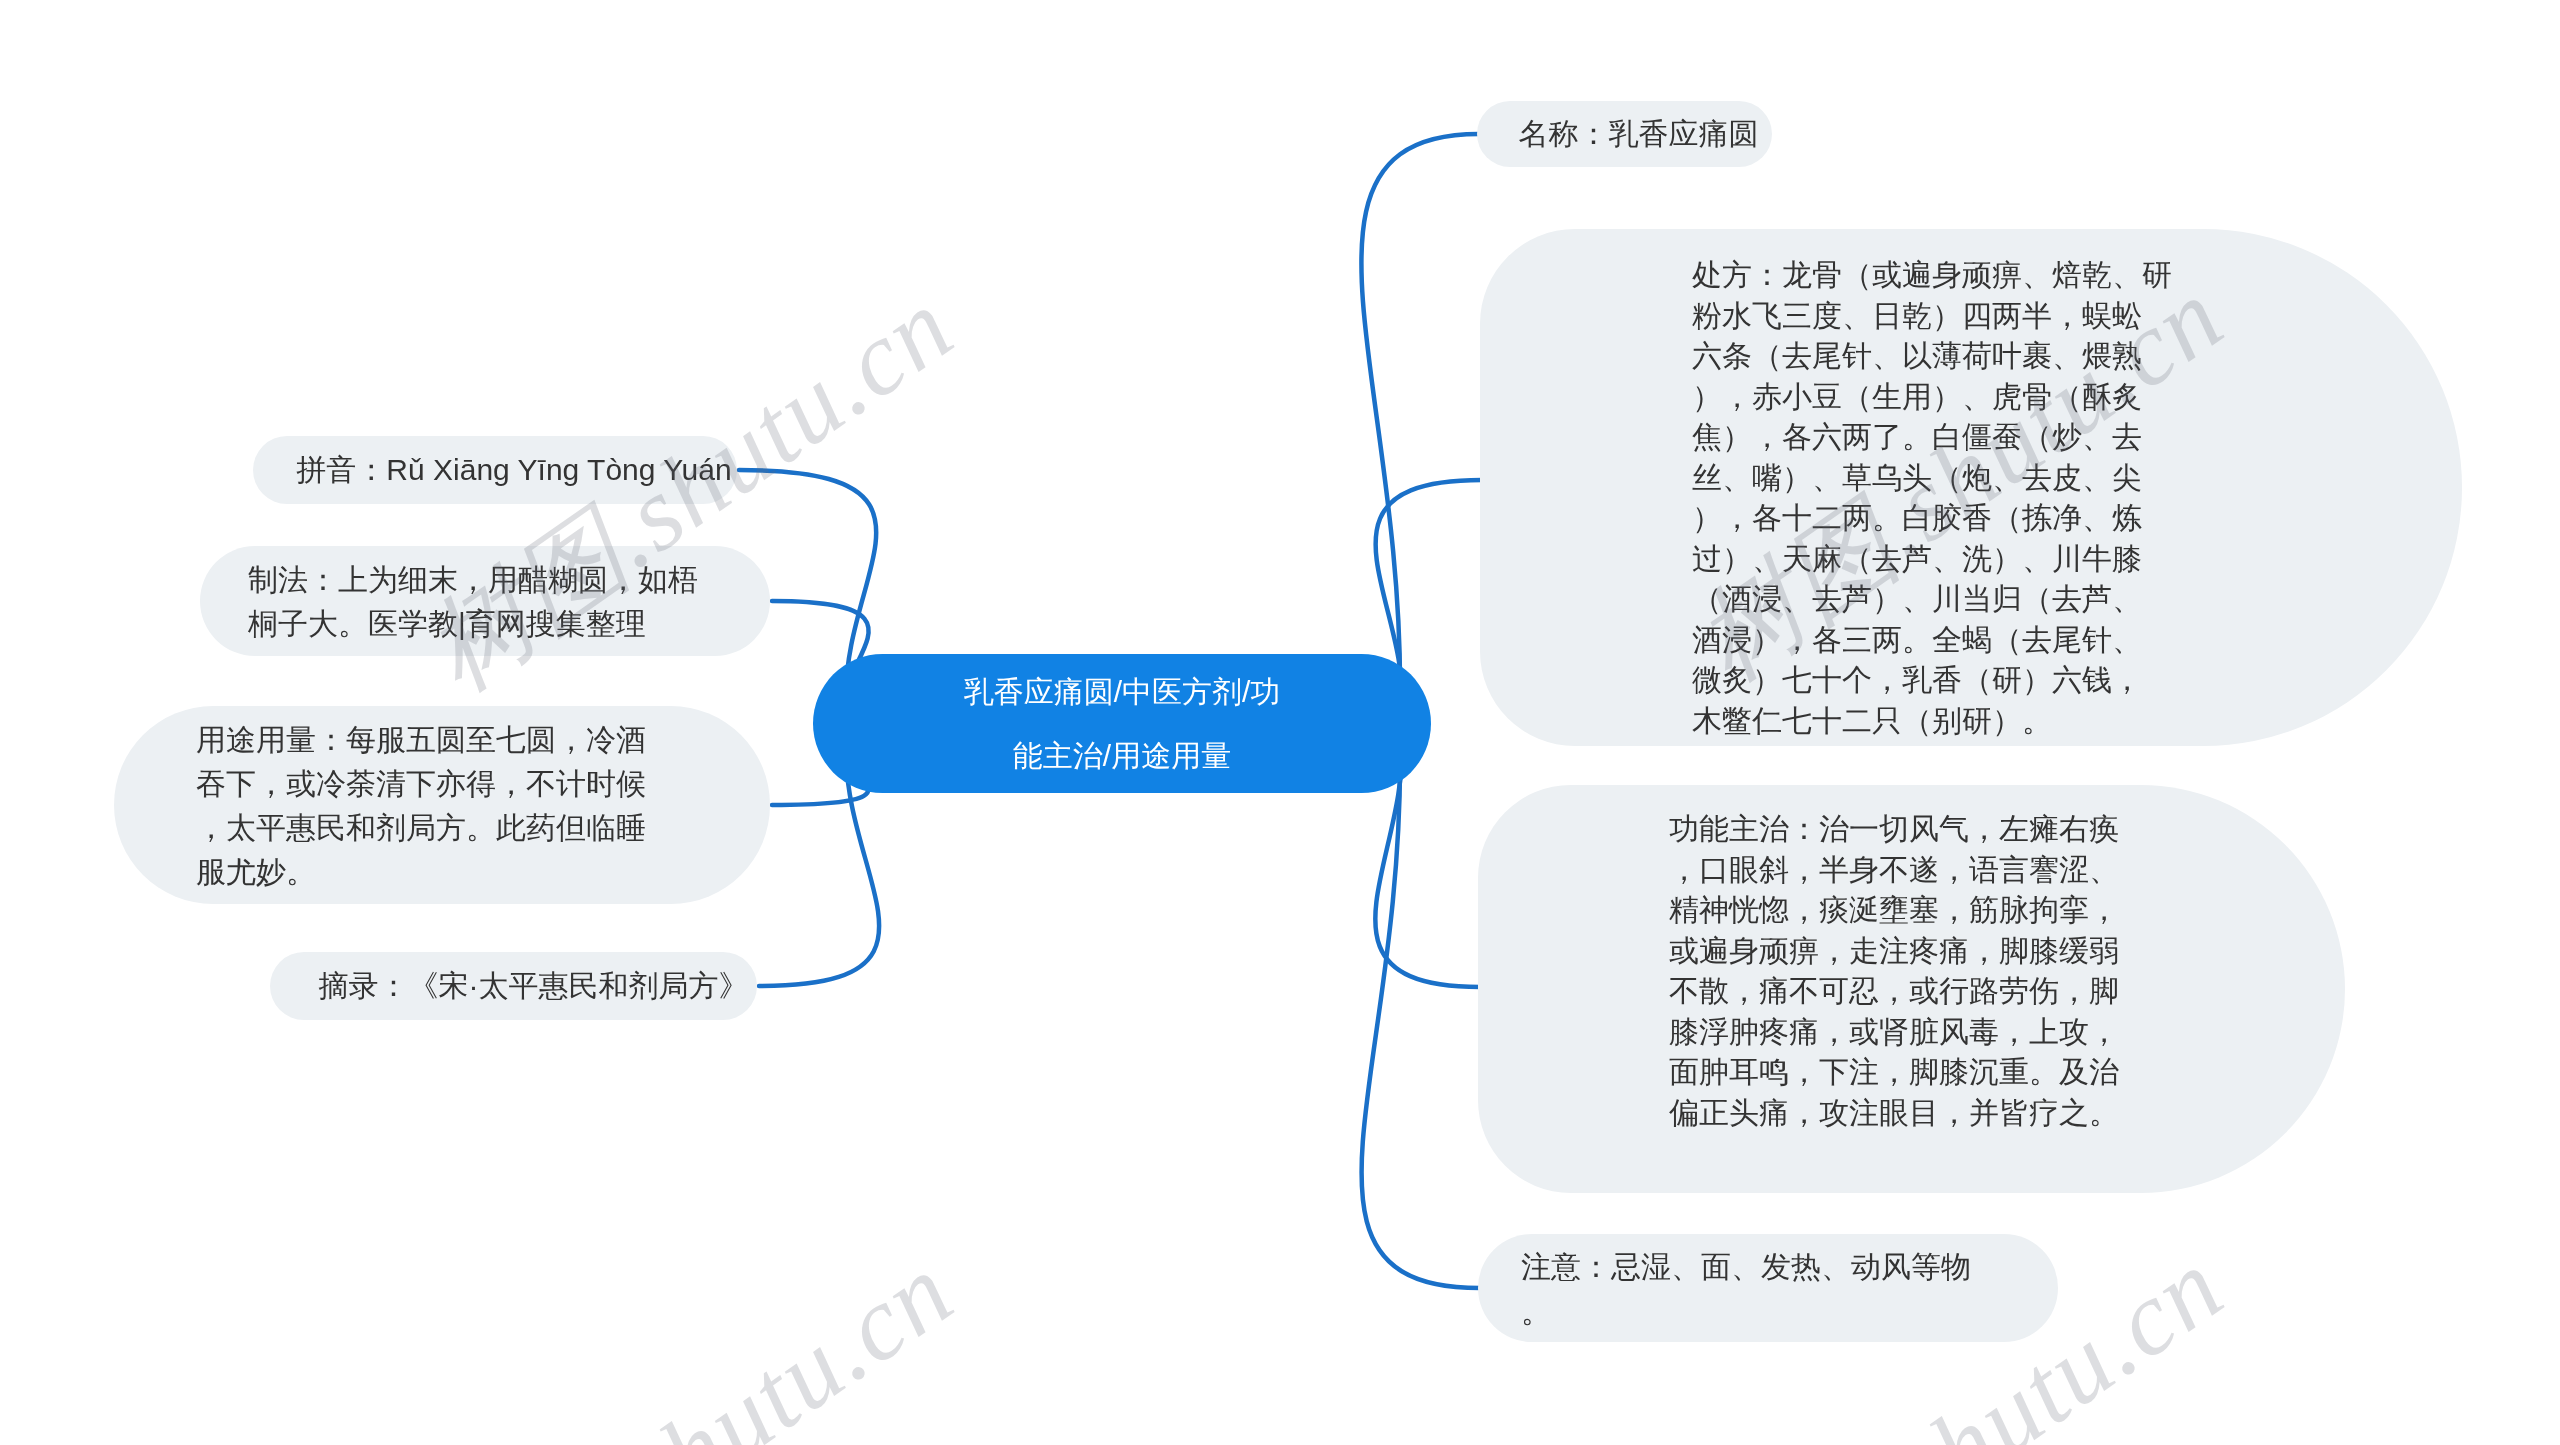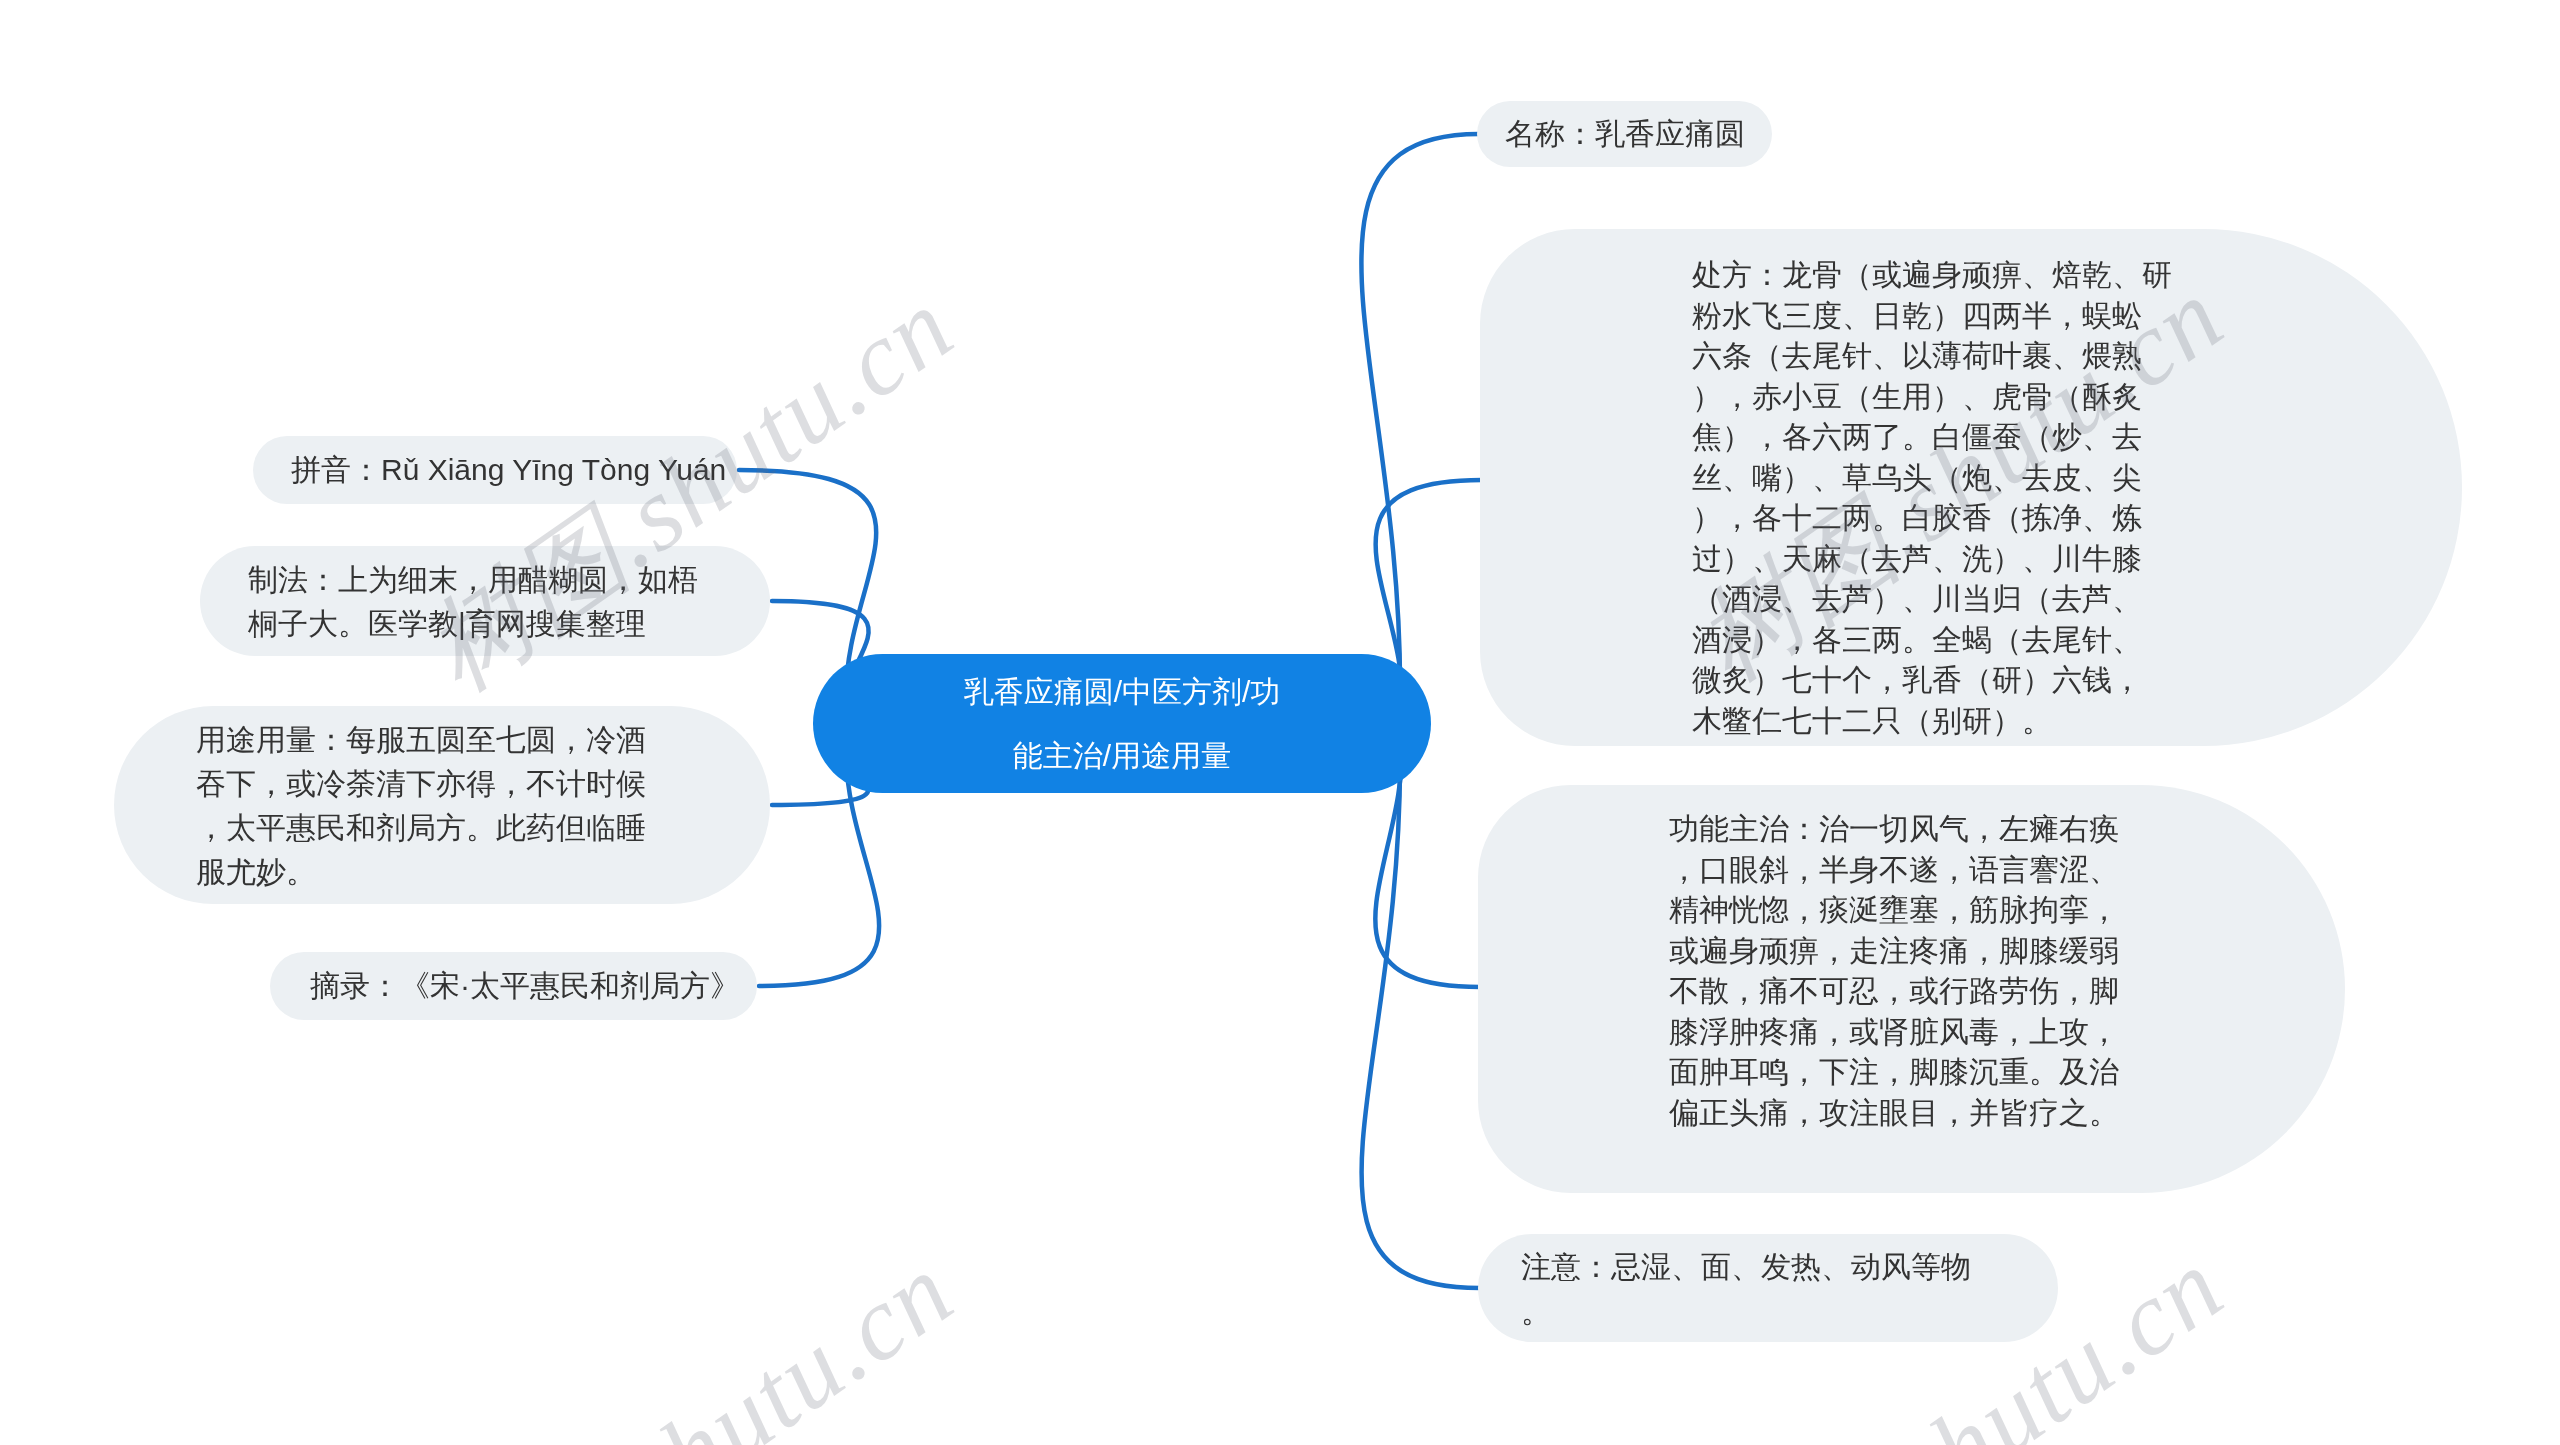--- a/index.html
+++ b/index.html
@@ -15,21 +15,21 @@
   .edge{fill:none;stroke:var(--edge-blue,#1a70c8);stroke-width:4.5;stroke-linecap:round;}
 
   .bubble{
     position:absolute;z-index:2;
     background:var(--bubble-gray,#ecf0f3);
     font-size:30px;line-height:40.5px;
     color:var(--text-dark,#333);
     box-sizing:border-box;
     white-space:nowrap;
   }
-  .pill{display:flex;align-items:center;font-size:30px;}
+  .pill{display:flex;align-items:center;font-size:30px;justify-content:center;}
 
   .bubble-mingcheng{left:1477px;top:101px;width:295px;height:66px;border-radius:33px;padding-left:28px;}
   .bubble-chufang{left:1480px;top:229px;width:982px;height:517px;border-radius:110px 300px 300px 110px;padding:26px 0 0 212px;}
   .bubble-gongneng{left:1478px;top:785px;width:867px;height:408px;border-radius:100px 220px 220px 100px;padding:24px 0 0 191px;}
   .bubble-zhuyi{left:1478px;top:1234px;width:580px;height:108px;border-radius:54px;padding:10px 0 0 43px;line-height:45px;font-family:Liberation Serif, serif;}
   .bubble-pinyin{left:253px;top:436px;width:484px;height:68px;border-radius:34px;padding-left:38px;}
   .bubble-zhifa{left:200px;top:546px;width:570px;height:110px;border-radius:55px;padding:12px 0 0 48px;line-height:44px;}
   .bubble-yongtu{left:114px;top:706px;width:656px;height:198px;border-radius:100px;padding:12px 0 0 82px;line-height:44px;}
   .bubble-zhailu{left:270px;top:952px;width:487px;height:68px;border-radius:34px;padding-left:40px;}
 

